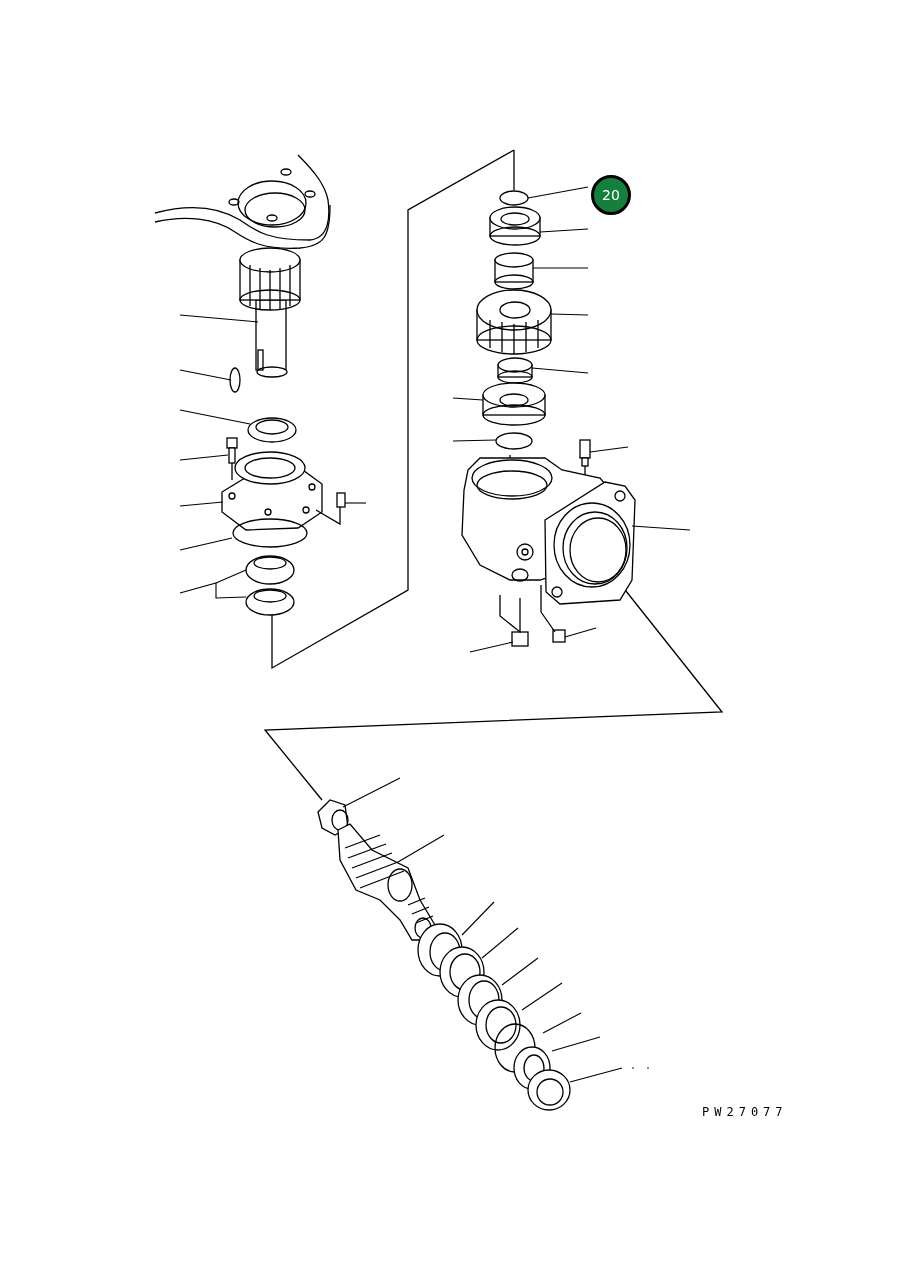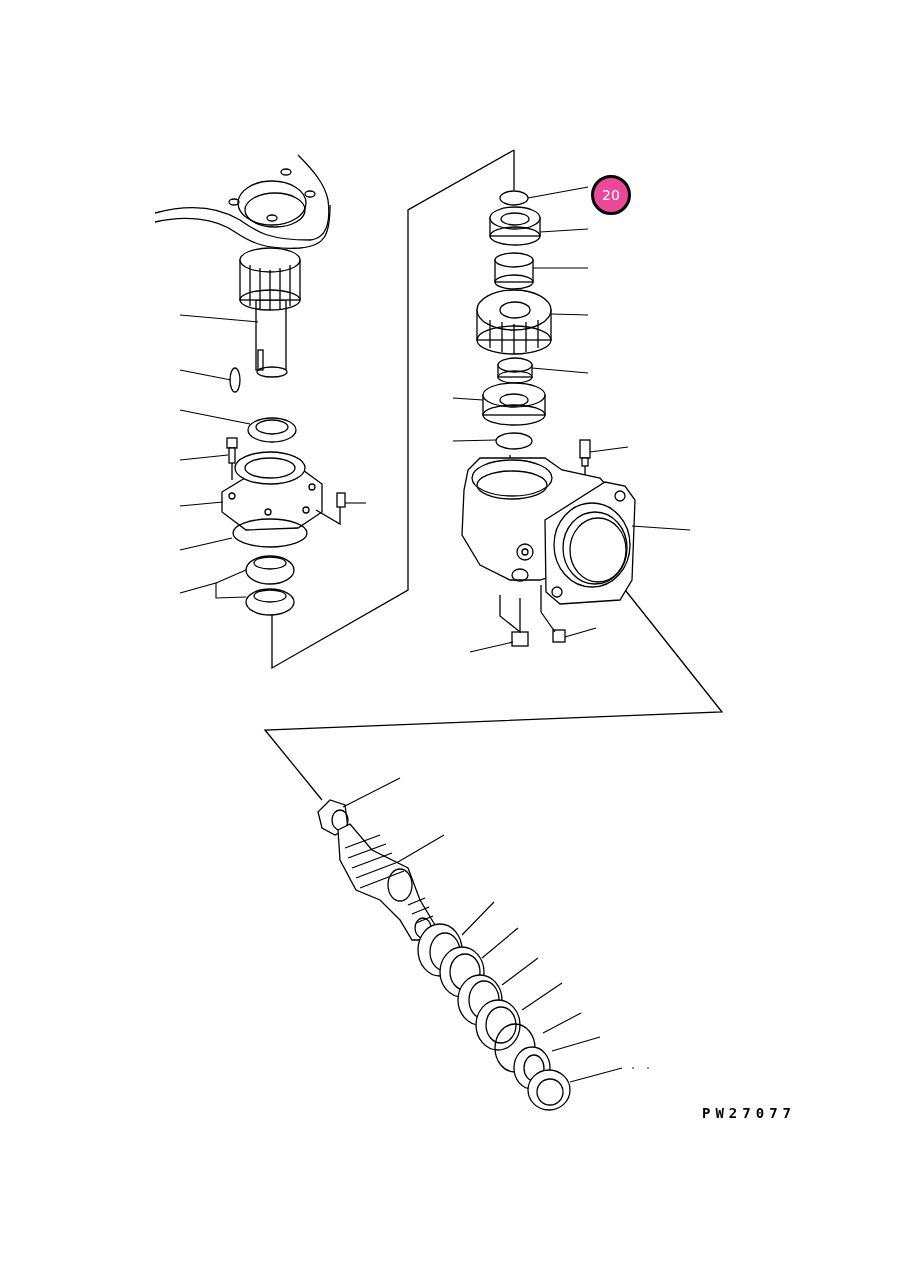--- a/index.html
+++ b/index.html
@@ -1,28 +1,28 @@
 <!DOCTYPE html>
 <html><head>
 <meta charset="utf-8">
 <style>
   html, body { margin: 0; padding: 0; background: #ffffff; }
   body { width: 921px; height: 1265px; position: relative; overflow: hidden;
          font-family: "Liberation Sans", sans-serif; }
   #diagram { position: absolute; left: 0; top: 0; width: 921px; height: 1265px; }
   .callout-badge {
     position: absolute; left: 591px; top: 175px; width: 40px; height: 40px;
-    border-radius: 50%; background: #ec4899; border: 3px solid #000;
+    border-radius: 50%; background: #15803d; border: 3px solid #000;
     box-sizing: border-box; color: #fff; font-size: 14px;
     display: flex; align-items: center; justify-content: center; cursor: pointer;
     font-family: "DejaVu Sans", sans-serif;
   }
   .drawing-code {
-    position: absolute; left: 702px; top: 1105px; font-size: 14px;
-    letter-spacing: 5px; color: #000; font-family: "DejaVu Sans Mono", monospace; font-weight: bold;
+    position: absolute; left: 702px; top: 1105px; font-size: 12px;
+    letter-spacing: 5px; color: #000; font-family: "DejaVu Sans Mono", monospace;
   }
   svg .ln { fill: none; stroke: #000; stroke-width: 1.3; }
   svg .part { fill: #fff; stroke: #000; stroke-width: 1.3; }
   svg .lead { fill: none; stroke: #000; stroke-width: 1.1; }
 </style>
 </head>
 <body>
 
 <svg id="diagram" viewBox="0 0 921 1265" xmlns="http://www.w3.org/2000/svg">
 

